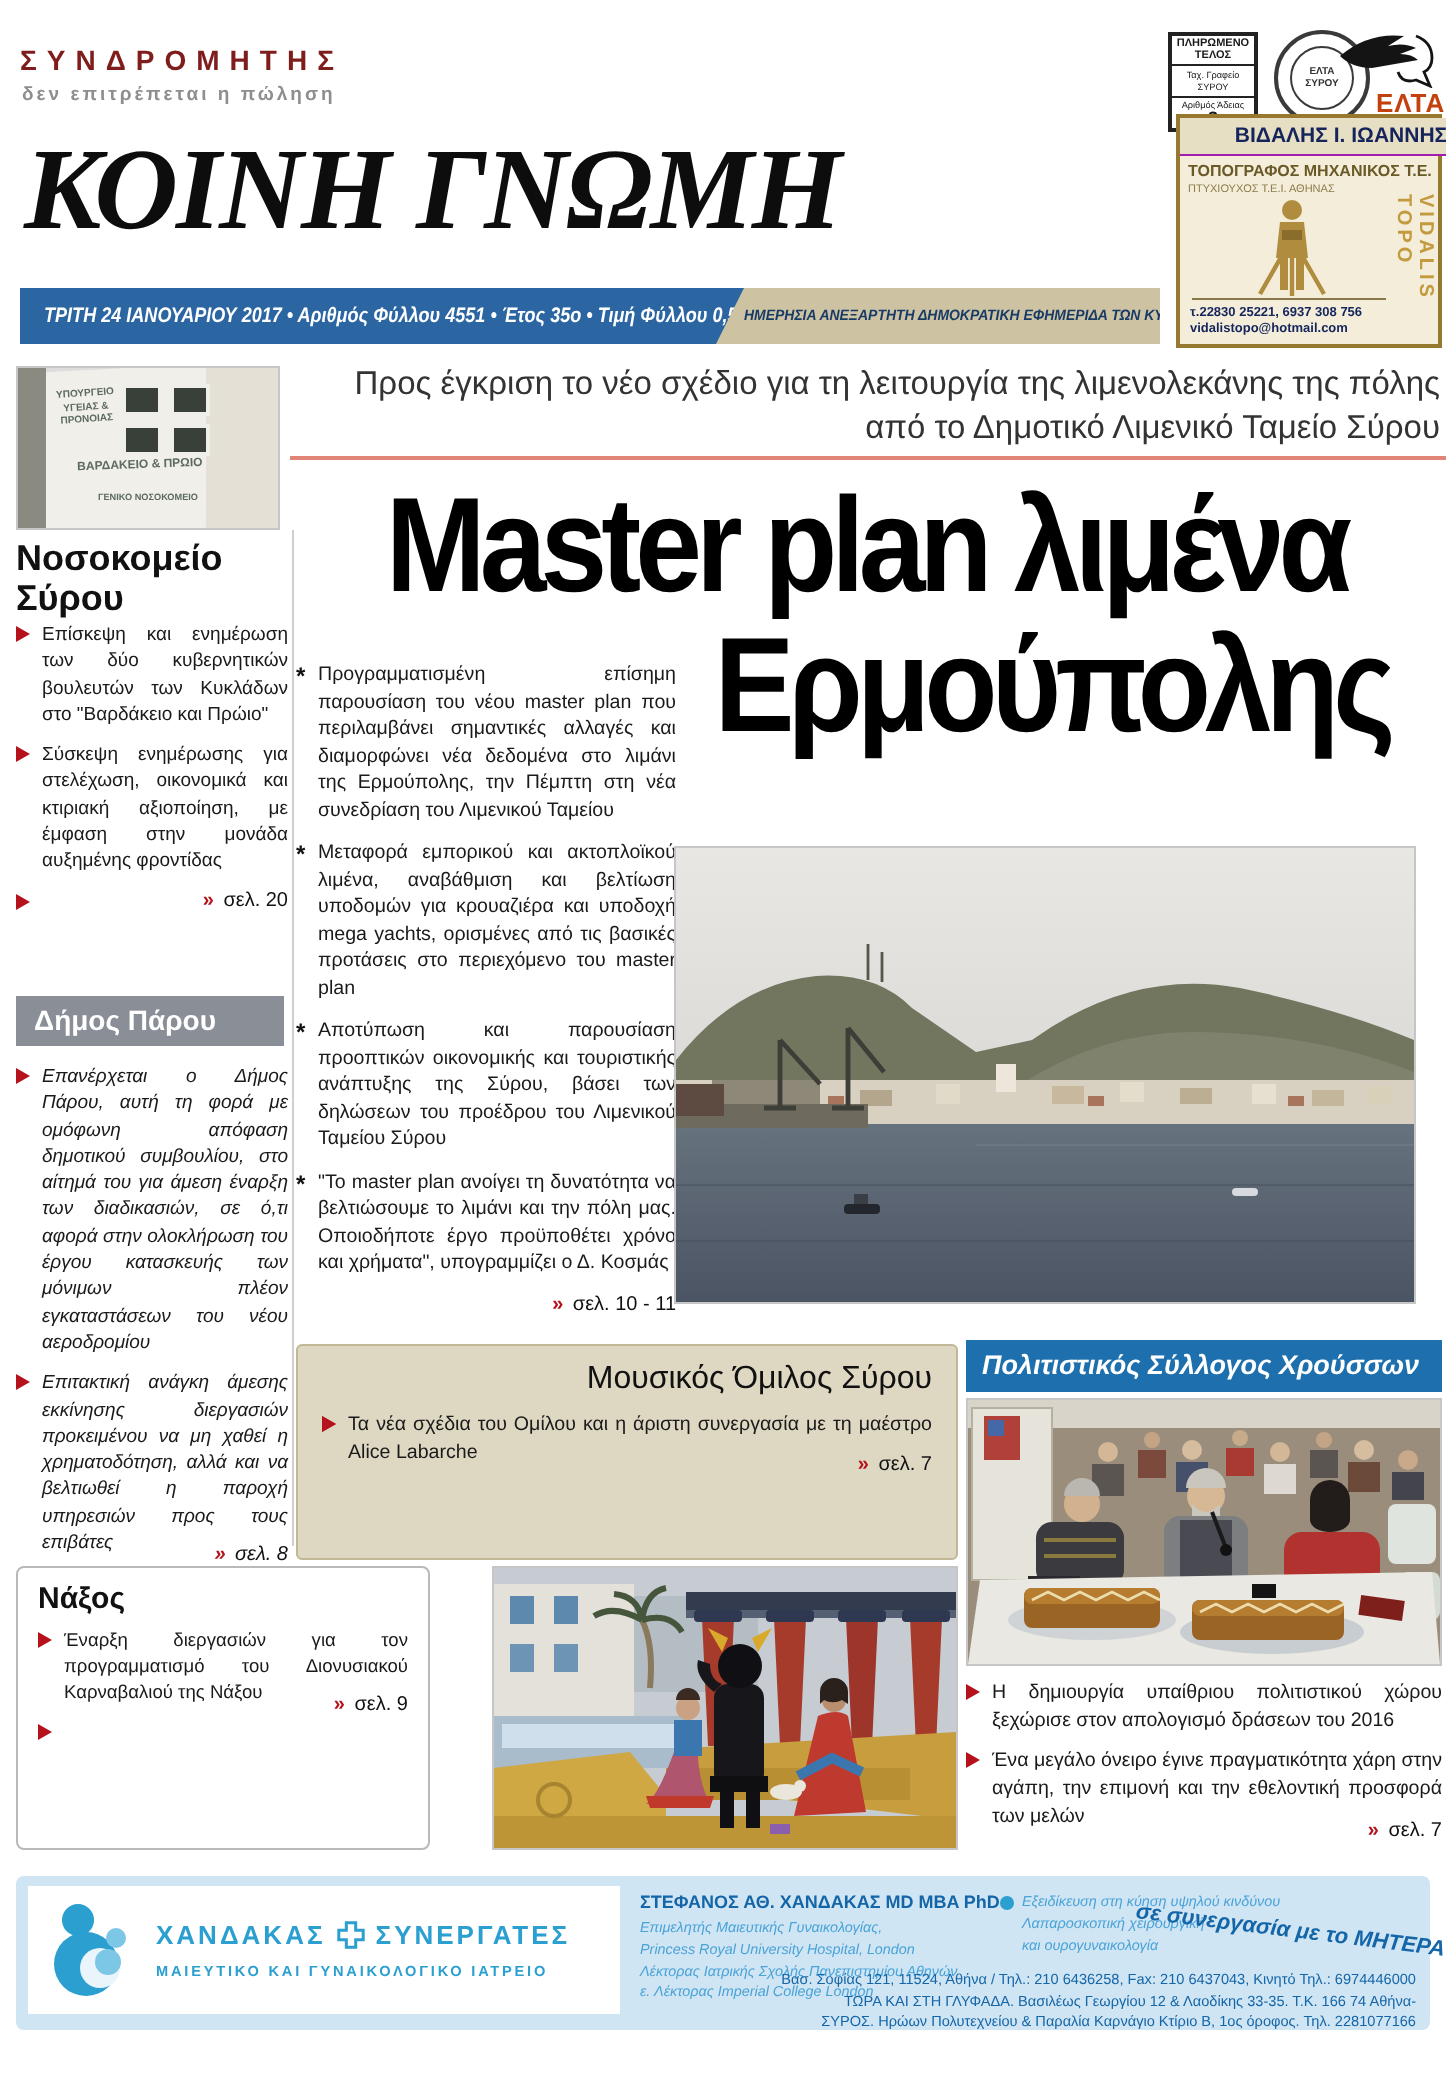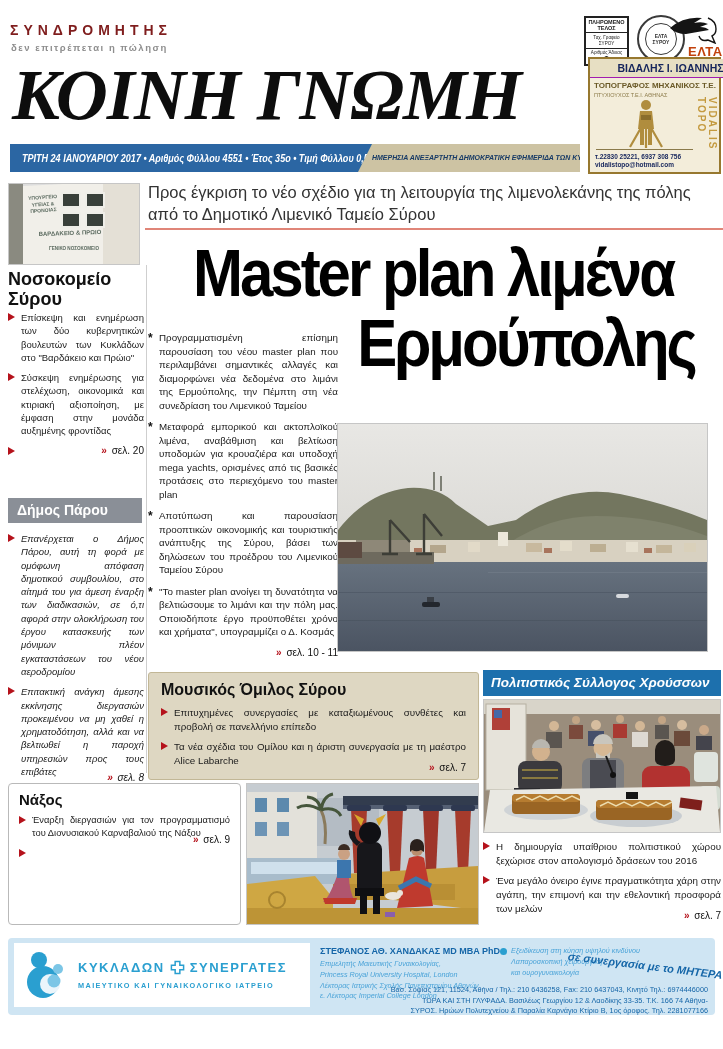--- a/index.html
+++ b/index.html
@@ -4,21 +4,21 @@
 <style>
   html,body{margin:0;padding:0;background:#e9e9e9;}
   .page{position:relative;width:723px;height:1049px;background:#fff;
         font-family:"Liberation Sans",sans-serif;color:#1a1a1a;overflow:hidden;margin:0 auto;}
   .abs{position:absolute;}
 
   
   .subscriber{left:10px;top:22px;font-size:14px;font-weight:bold;letter-spacing:5px;color:#7f1d1d;}
   .subscriber-note{left:11px;top:42px;font-size:9.5px;font-weight:bold;letter-spacing:1.5px;color:#8e8e8e;}
   .masthead-title{left:12px;top:52px;font-family:"Liberation Serif",serif;font-style:italic;font-weight:bold;
-                  font-size:72px;line-height:86px;letter-spacing:-1px;color:#0d0d0d;white-space:nowrap;}
+                  font-size:58px;line-height:86px;letter-spacing:-1px;color:#0d0d0d;white-space:nowrap;}
   .datebar{left:10px;top:144px;width:570px;height:28px;background:#2b66a3;}
   .dateline{position:absolute;left:12px;top:0;width:343px;line-height:28px;color:#fff;font-weight:bold;font-style:italic;
             font-size:10.5px;white-space:nowrap;transform:scaleX(0.86);transform-origin:left center;}
   .tagban{position:absolute;right:0;top:0;width:222px;height:28px;background:#cdc3a3;
           clip-path:polygon(14px 0,100% 0,100% 100%,0 100%);}
   .tagline{position:absolute;left:14px;top:0;width:205px;line-height:28px;color:#173a66;font-weight:bold;font-style:italic;
            font-size:7.5px;white-space:nowrap;transform:scaleX(0.93);transform-origin:left center;}
 
   
   .stamp-box{left:584px;top:16px;width:45px;height:50px;border:2px solid #222;box-sizing:border-box;text-align:center;}
@@ -65,40 +65,40 @@
   .hosp-win{position:absolute;width:16px;height:12px;background:#39403a;border:2px solid #efeee8;}
   .hosp-txt{position:absolute;color:#5c6b60;font-weight:bold;text-align:center;line-height:1.3;}
   .h-title{left:8px;top:269px;width:132px;font-size:18px;font-weight:bold;line-height:1.12;color:#111;}
   .h-bullets{left:8px;top:311px;width:136px;font-size:9.5px;}
   .col-divider{width:1px;background:#cfcfcf;}
   .sec-header-gray{left:8px;top:498px;width:134px;height:25px;background:#8a8f97;color:#fff;
                    font-size:14px;font-weight:bold;line-height:25px;padding-left:9px;box-sizing:border-box;}
   .p-bullets{left:8px;top:532px;width:136px;font-size:9.5px;font-style:italic;}
 
   
-  .naxos-box{left:8px;top:783px;width:233px;height:142px;border:1px solid #b9b9b9;border-radius:4px;
+  .naxos-box{left:8px;top:783px;width:207px;height:142px;border:1px solid #b9b9b9;border-radius:4px;
              box-sizing:border-box;background:#fff;padding:7px 10px;}
   .naxos-title{font-size:15px;font-weight:bold;color:#111;margin-bottom:6px;}
   .naxos-bullets{font-size:9.3px;}
   .carnival-photo{left:246px;top:783px;width:233px;height:142px;}
 
   
-  .kicker{left:148px;top:182px;width:572px;font-size:16.5px;line-height:1.32;color:#333;text-align:left;}
+  .kicker{left:148px;top:182px;width:572px;font-size:16.5px;line-height:1.32;color:#333;text-align:right;}
   .redline{left:145px;top:228px;width:578px;height:2px;background:#e08578;}
   .headline{font-weight:bold;color:#000;letter-spacing:-3px;text-align:center;
             transform:scale(1,1.12);transform-origin:center top;white-space:nowrap;}
   .hl1{left:144px;top:234px;width:578px;font-size:60px;}
   .hl2{left:335px;top:304px;width:382px;font-size:60px;}
   .main-bullets{left:148px;top:331px;width:190px;font-size:9.8px;}
   .harbor-photo{left:337px;top:423px;width:371px;height:229px;}
 
   
   .music-box{left:148px;top:672px;width:331px;height:108px;background:#ded7c2;border:1px solid #c2b796;
              border-radius:3px;box-sizing:border-box;padding:8px 12px;}
-  .music-title{font-size:16px;font-weight:bold;color:#111;margin-bottom:7px;}
+  .music-title{font-size:16px;font-weight:normal;color:#111;margin-bottom:7px;text-align:right;}
   .music-bullets{font-size:9.8px;}
 
   
   .culture-header{left:483px;top:670px;width:238px;height:26px;background:#1d70ad;color:#fff;font-weight:bold;
                   font-style:italic;font-size:13.5px;line-height:26px;padding-left:8px;box-sizing:border-box;}
   .culture-photo{left:483px;top:699px;width:238px;height:134px;}
   .culture-bullets{left:483px;top:840px;width:238px;font-size:9.8px;}
 
   
   .footer-ad{left:8px;top:938px;width:707px;height:77px;background:#cfe5f3;border-radius:4px;}
@@ -367,21 +367,20 @@
         <circle cx="153" cy="109" r="3" fill="#eae6dc"></circle>
       <rect x="138" y="128" width="10" height="5" fill="#8a5fae"></rect>
     </svg>
   </div>
 
   <div class="abs music-box">
     <div class="music-title">Μουσικός Όμιλος Σύρου</div>
     <div class="music-bullets">
       <div class="bullet-item">
         <span class="tri"></span>
-        <span>Επιτυχημένες συνεργασίες με καταξιωμένους συνθέτες και προβολή σε πανελλήνιο επίπεδο</span>
       </div>
       <div class="bullet-item">
         <span class="tri"></span>
         <span>Τα νέα σχέδια του Ομίλου και η άριστη συνεργασία με τη μαέστρο Alice Labarche</span>
       </div>
       <div class="pref inline">
         <span class="arr">»</span>
         <span>σελ. 7</span>
       </div>
     </div>
@@ -461,21 +460,21 @@
   <div class="abs footer-ad">
     <div class="logo-box">
       <svg style="position:absolute;left:10px;top:7px;" width="46" height="50" viewBox="0 0 46 50">
         <circle cx="15" cy="10" r="8" fill="#2a9fd0"></circle>
         <circle cx="19" cy="32" r="16" fill="#2a9fd0"></circle>
         <circle cx="26" cy="34" r="10" fill="#eaf5fb"></circle>
         <circle cx="30" cy="31" r="6.5" fill="#7cc6e6"></circle>
         <circle cx="34" cy="19" r="5" fill="#7cc6e6"></circle>
       </svg>
       <div class="brand-line">
-        <span>ΚΥΚΛΑΔΩΝ</span>
+        <span>ΧΑΝΔΑΚΑΣ</span>
         <svg width="15" height="15" viewBox="0 0 16 16">
           <path d="M5.5,1.5 h5 v4 h4 v5 h-4 v4 h-5 v-4 h-4 v-5 h4 z" fill="none" stroke="#2a9fd0" stroke-width="1.6"></path>
         </svg>
         <span>ΣΥΝΕΡΓΑΤΕΣ</span>
       </div>
       <div class="brand-sub">ΜΑΙΕΥΤΙΚΟ ΚΑΙ ΓΥΝΑΙΚΟΛΟΓΙΚΟ ΙΑΤΡΕΙΟ</div>
     </div>
 
     <div class="doctor-name">ΣΤΕΦΑΝΟΣ ΑΘ. ΧΑΝΔΑΚΑΣ MD MBA PhD</div>
     <div class="credentials">

